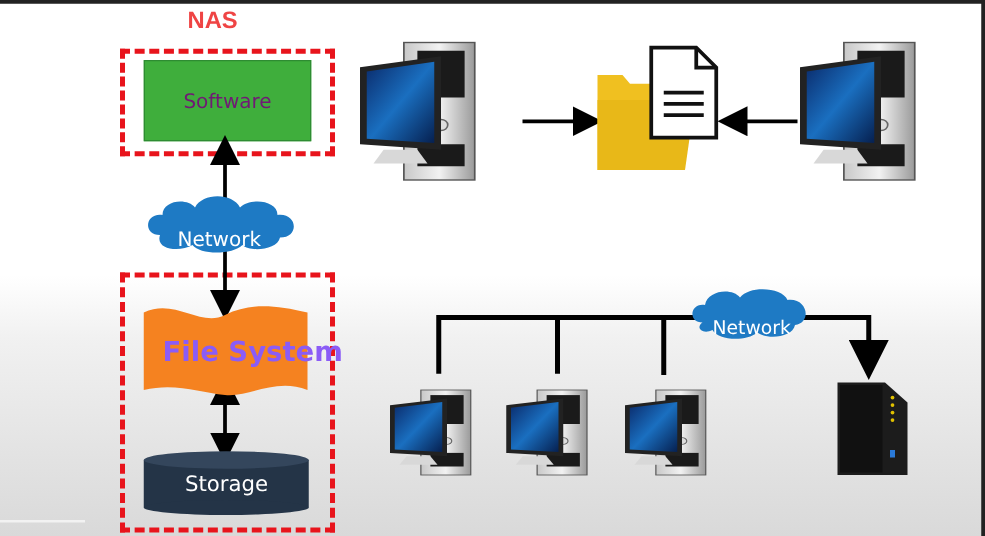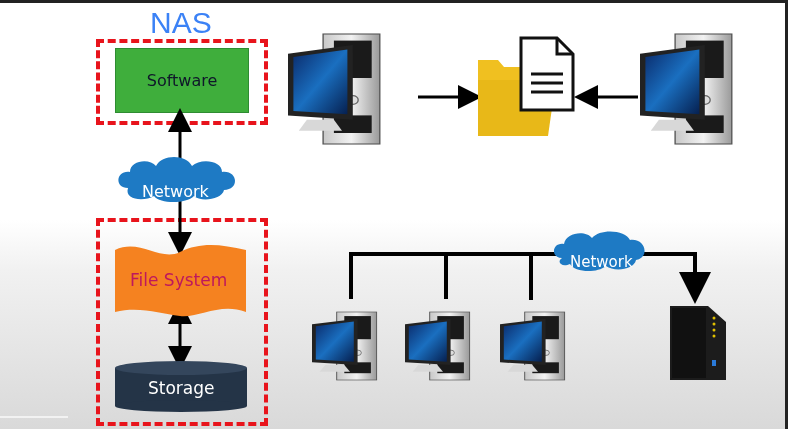--- a/index.html
+++ b/index.html
@@ -2,26 +2,26 @@
 <html><head>
 <meta charset="utf-8">
 <style>
   html,body{margin:0;padding:0;}
   body{width:788px;height:429px;overflow:hidden;position:relative;
     font-family:"DejaVu Sans",sans-serif;
     background:linear-gradient(to bottom,#ffffff 0px,#ffffff 220px,#f1f1f1 270px,#d9d9d9 429px);}
   .topbar{position:absolute;left:0;top:0;width:788px;height:3px;background:#222;}
   .rightbar{position:absolute;right:0;top:0;width:3px;height:429px;background:#222;}
   .abs{position:absolute;}
-  .title{left:150px;top:6px;font-size:30px;font-weight:normal;color:#3b82f6;font-family:"Liberation Sans",sans-serif;}
+  .title{left:150px;top:6px;font-size:19px;font-weight:bold;color:#ef4444;font-family:"Liberation Sans",sans-serif;}
   .dash{border:4px dashed #e8141c;box-sizing:border-box;}
-  .sw{left:115px;top:48px;width:132px;height:63px;background:#3fae3c;border:1px solid #2e8c32;color:#0f172a;
+  .sw{left:115px;top:48px;width:132px;height:63px;background:#3fae3c;border:1px solid #2e8c32;color:#701a75;
       display:flex;align-items:center;justify-content:center;font-size:16px;}
   .cloudtext{color:#fff;font-size:16px;margin-top:12px;}
-  .fs-text{color:#be185d;font-size:17px;}
+  .fs-text{color:#8b5cf6;font-size:22px;font-weight:bold;}
   .st-text{color:#fff;font-size:17px;}
   .progress{left:0;top:416px;width:68px;height:2px;background:#f2f2f2;}
 </style>
 </head>
 <body>
 
 <div class="topbar"></div>
 <div class="rightbar"></div>
 
 <div class="abs title">NAS</div>

